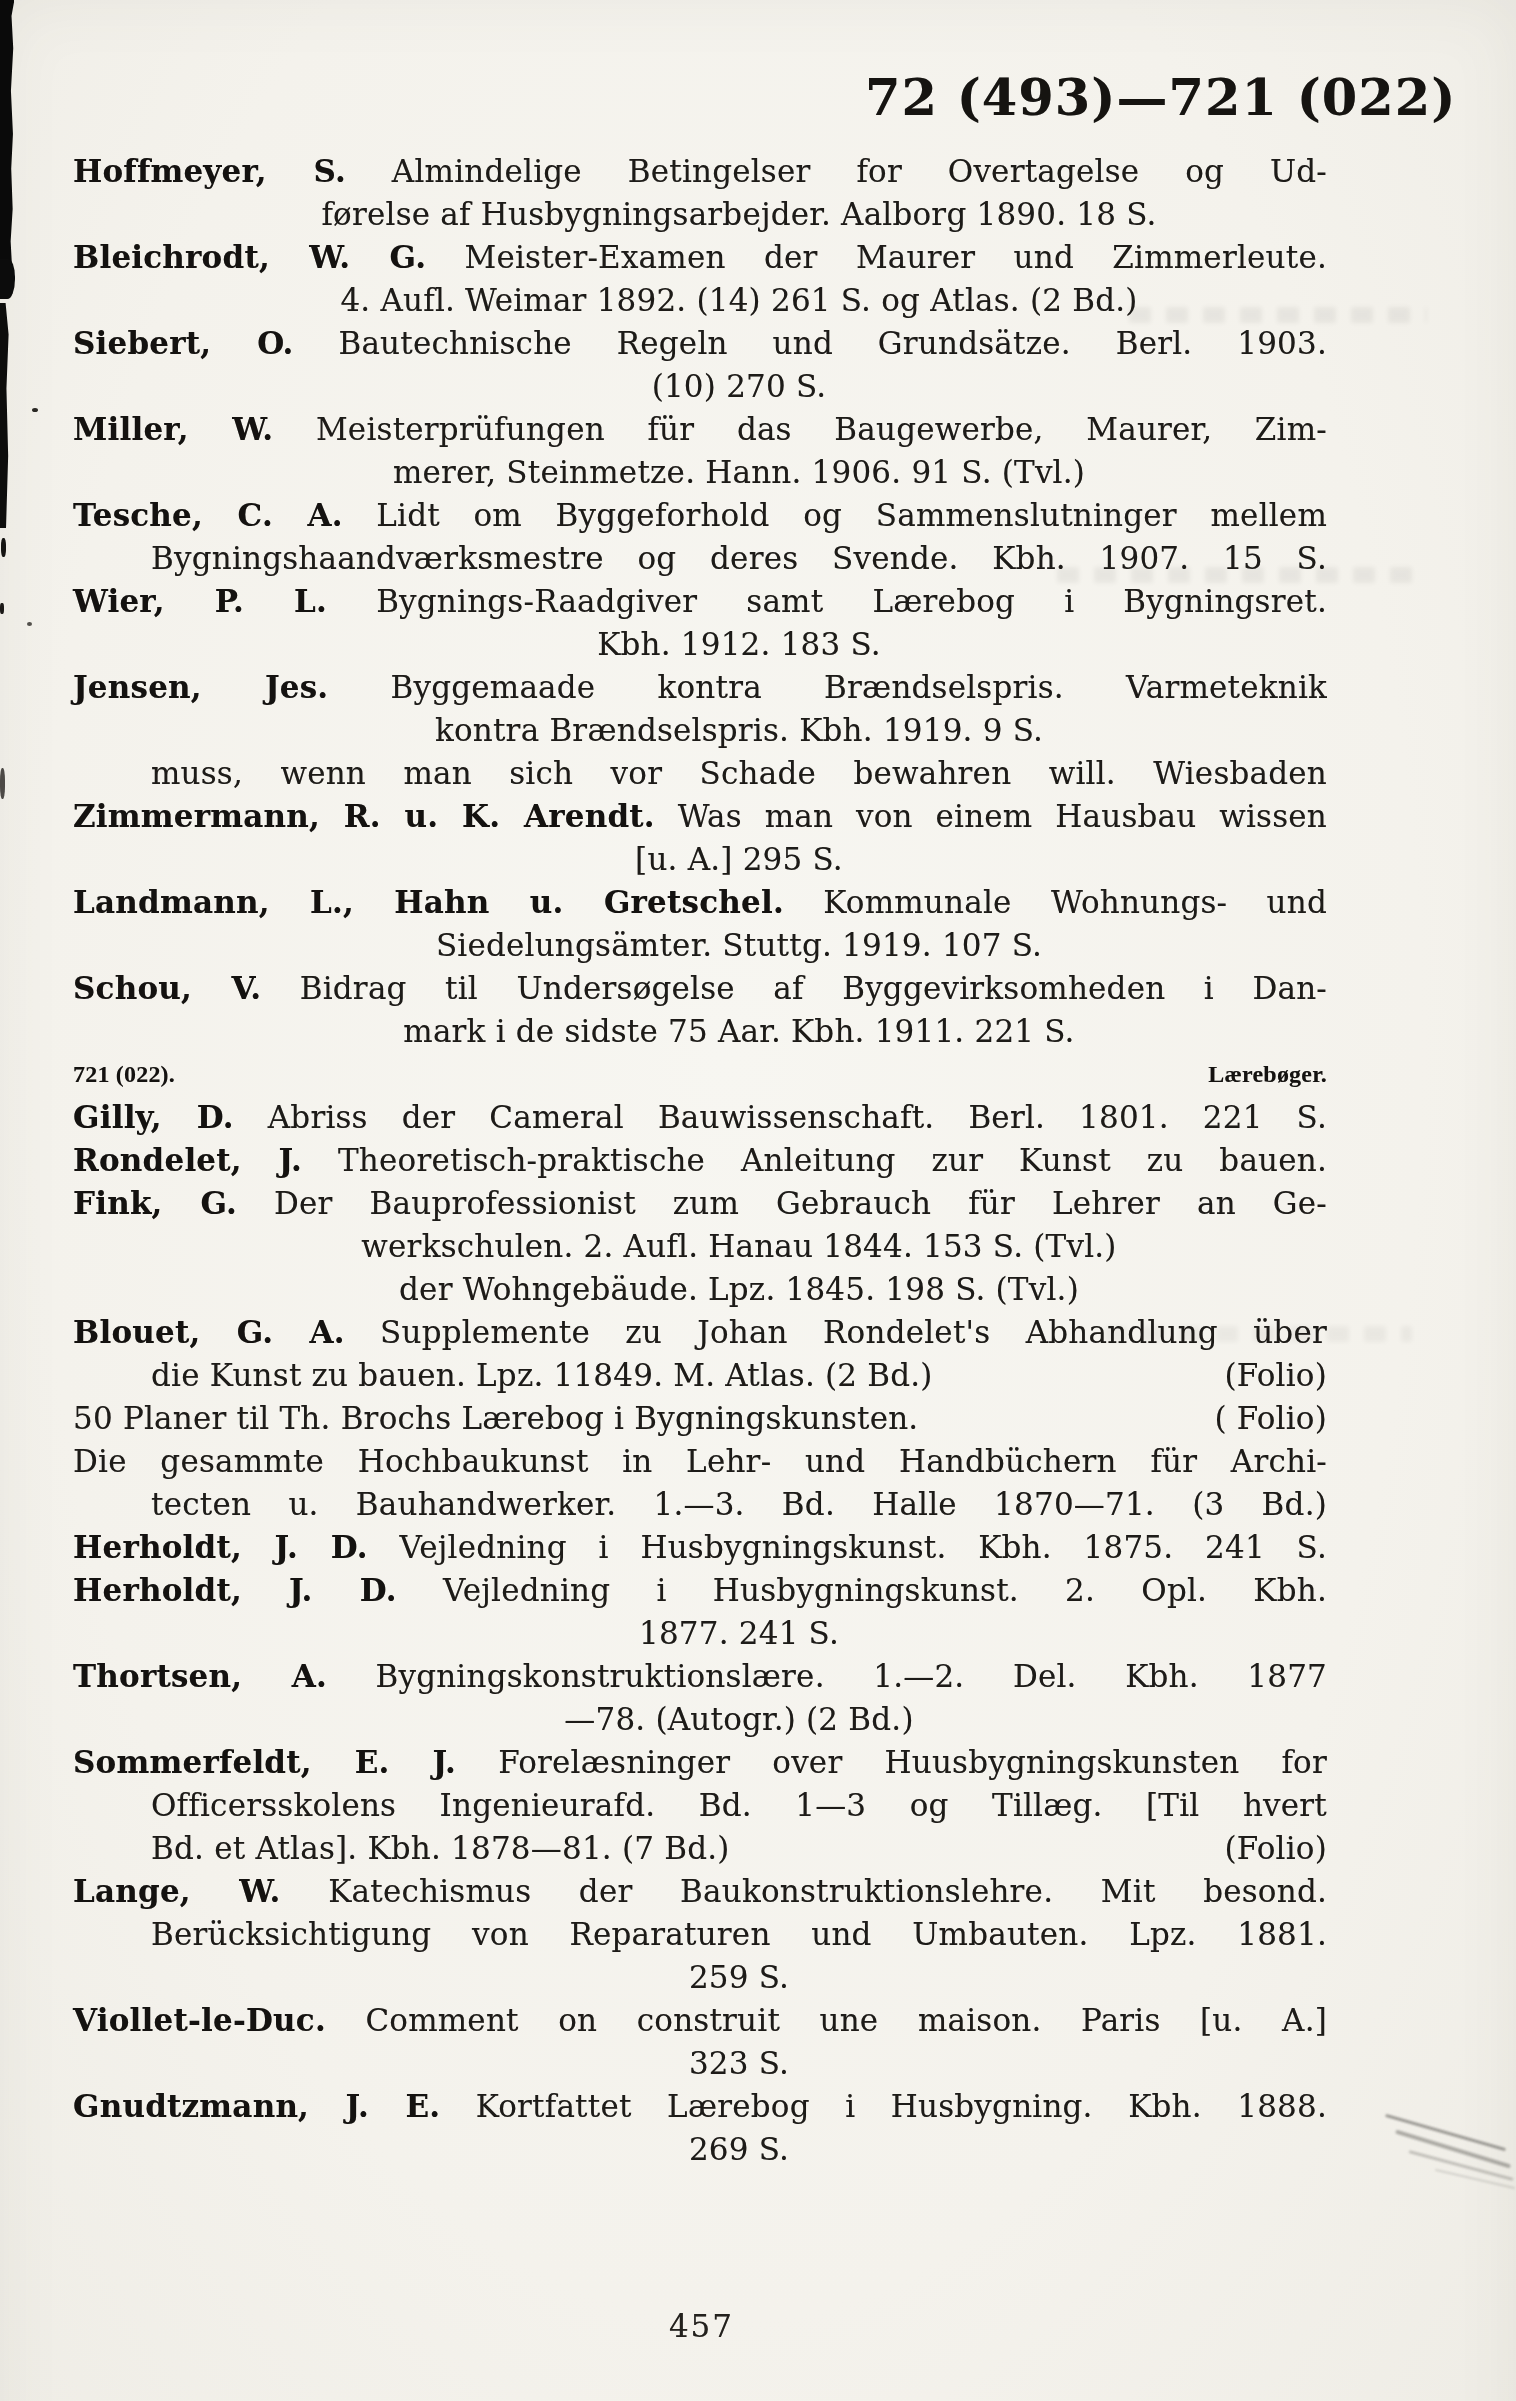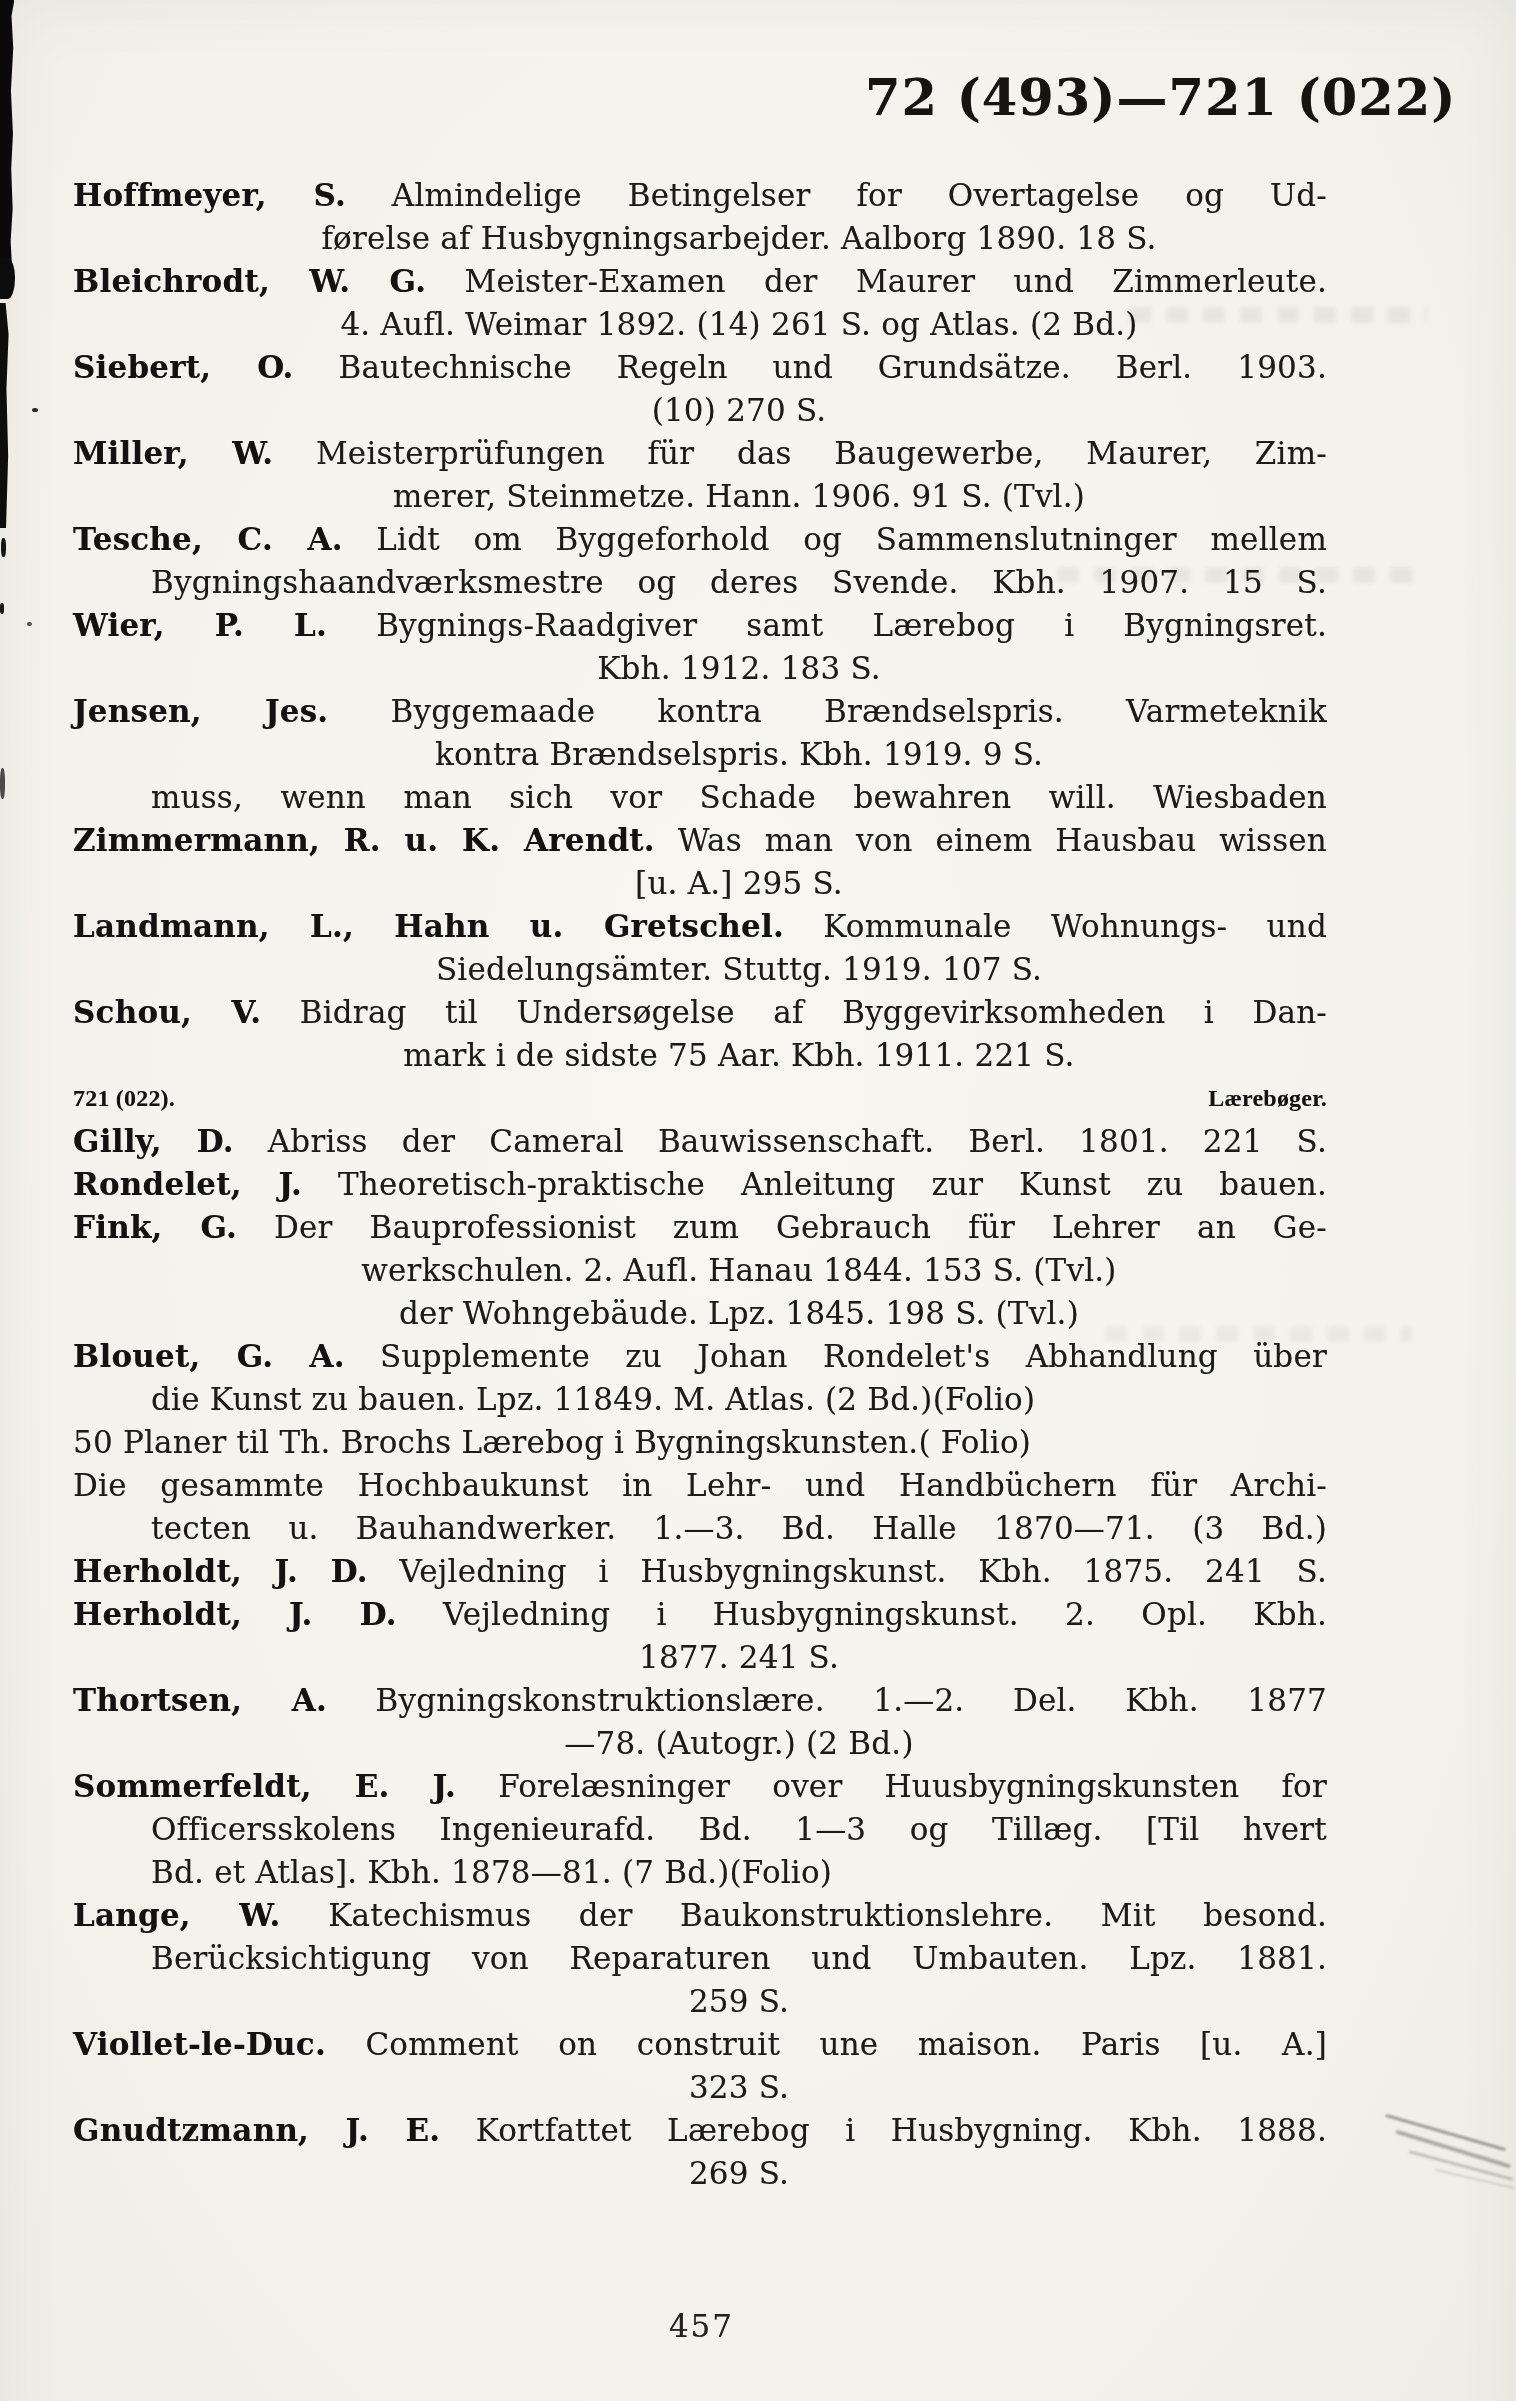--- a/index.html
+++ b/index.html
@@ -14,28 +14,28 @@
     color:#1d1b18;
     box-shadow: inset 0 0 67px rgba(90,85,70,0.07);
   }
   .classification-header {
     position:absolute; left:865px; top:67px;
     font-size:51px; font-weight:700; letter-spacing:1px;
     color:#161411;
     text-shadow:0 0 0.5px rgba(20,20,20,0.4);
   }
   .text-block {
-    position:absolute; left:73px; top:174px; width:1254px;
+    position:absolute; left:73px; top:150px; width:1254px;
     font-size:31px; line-height:43px; letter-spacing:0.2px;
     text-shadow:0 0 0.5px rgba(25,23,20,0.35);
   }
   .line { height:43px; text-align:center; white-space:normal; }
   .line.cont { margin-left:78px; }
   .line.fill { text-align:justify; text-align-last:justify; }
-  .line.flex { display:flex; text-align:left; }
+  .line.flex { display:flex; justify-content:space-between; text-align:left; }
   .author { font-weight:700; color:#141210; }
   .heading-row {
     display:flex; justify-content:space-between;
     font-weight:700; font-size:24px; color:#141210;font-family:Liberation Serif, serif;
   }
   .page-number {
     position:absolute; left:669px; top:2308px;
     font-size:31px; letter-spacing:1.9px; color:#23211d;
     text-shadow:0 0 0.5px rgba(25,23,20,0.35);
   }

